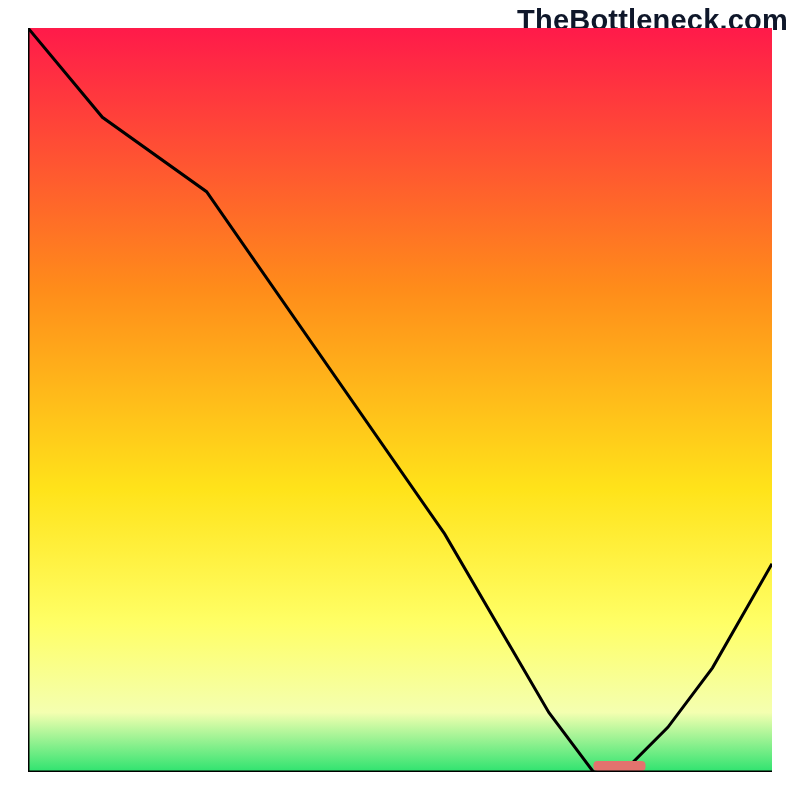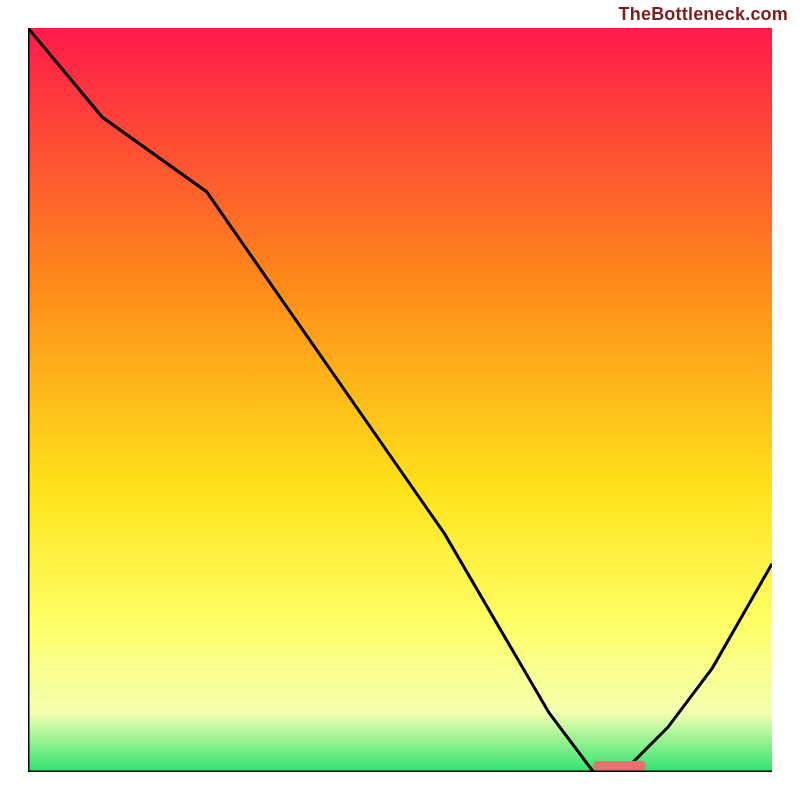--- a/index.html
+++ b/index.html
@@ -13,23 +13,23 @@
   }
   .container {
     position: relative;
     width: 800px;
     height: 800px;
   }
   .watermark {
     position: absolute;
     top: 4px;
     right: 12px;
-    font-size: 18px;
+    font-size: 29px;
     font-weight: bold;
-    color: #7f1d1d;
+    color: #0f172a;
     letter-spacing: 0.2px;
   }
   .plot {
     position: absolute;
     left: 28px;
     top: 28px;
     width: 744px;
     height: 744px;
   }
   svg {

